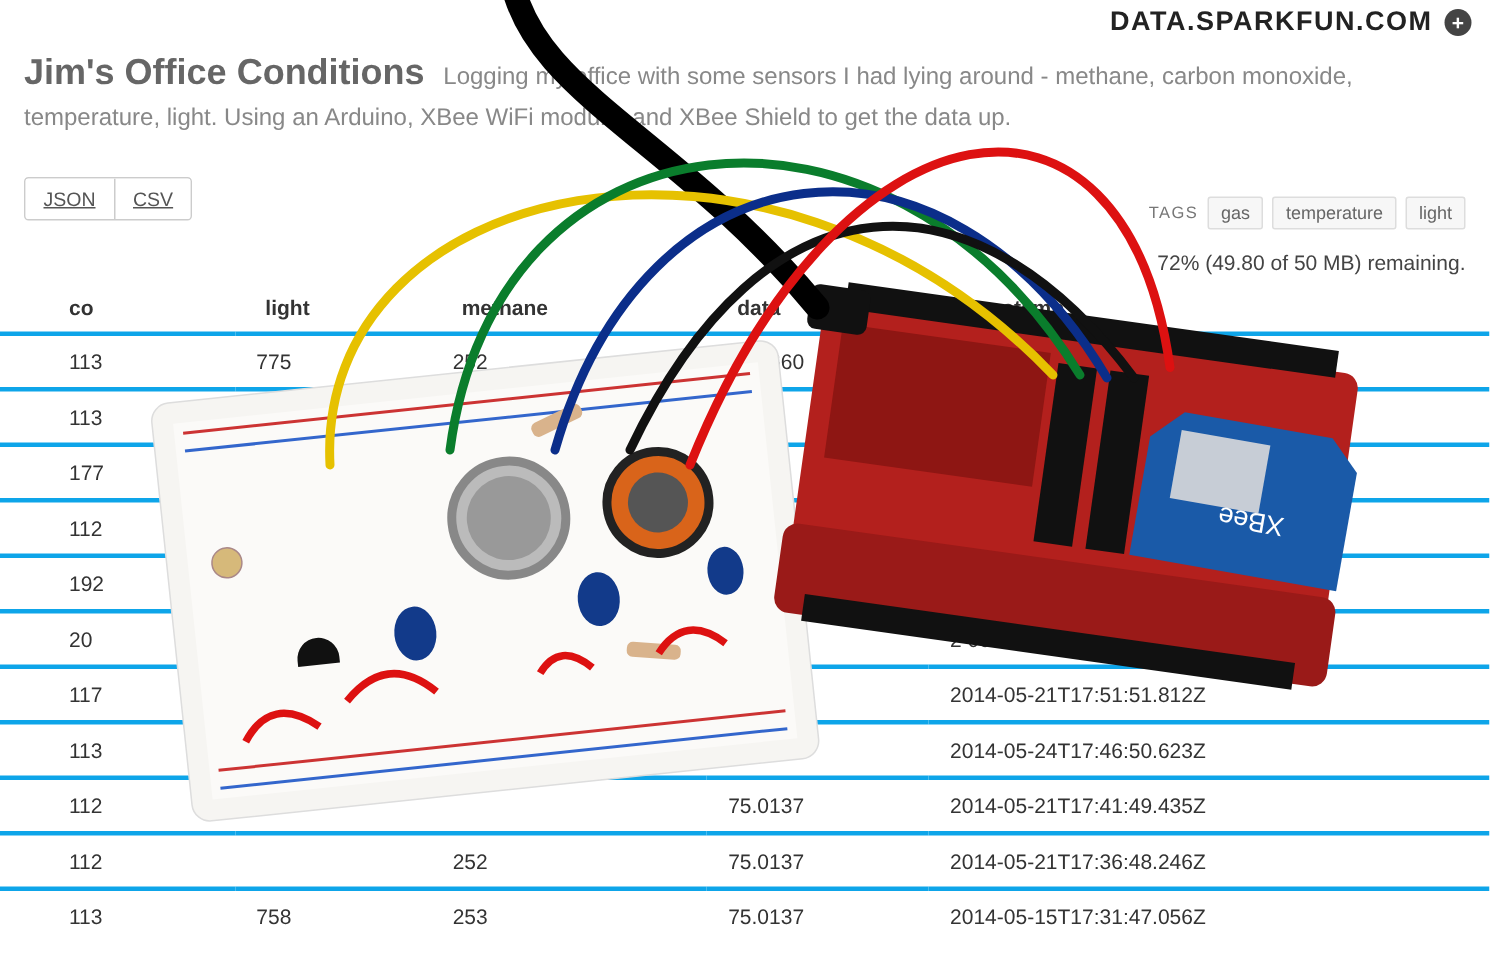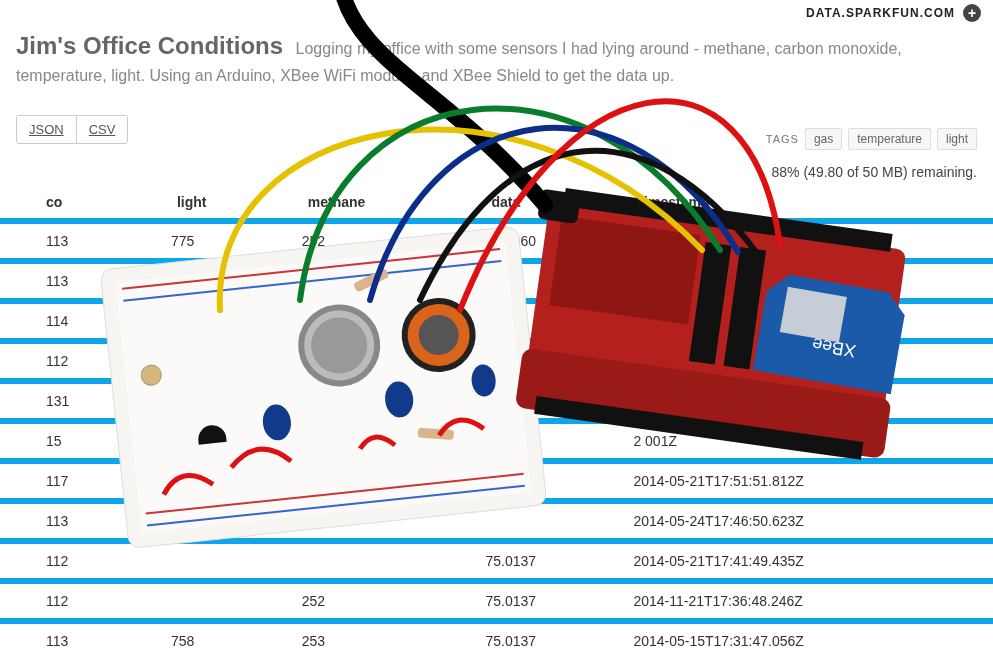--- a/index.html
+++ b/index.html
@@ -18,21 +18,21 @@
     }
     .top-bar {
       display: flex;
       justify-content: flex-end;
       align-items: center;
       padding: 4px 12px 2px;
       gap: 8px;
     }
     .brand {
       font-weight: 700;
-      font-size: 12px;
+      font-size: 18px;
       letter-spacing: 1px;
       color: #222;
     }
     .plus-icon {
       width: 18px;
       height: 18px;
       border-radius: 50%;
       background: #444;
       display: inline-flex;
       align-items: center;
@@ -113,21 +113,21 @@
     }
     .data-table th {
       text-align: left;
       font-weight: 700;
       padding: 8px 20px;
       border-bottom: 2px solid #ddd;
       color: #333;
     }
     .data-table td {
       padding: 9px 14px;
-      border-top: 6px solid #0ea5e9;
+      border-top: 3px solid #0ea5e9;
       color: #333;
     }
     .data-table th:first-child,
     .data-table td:first-child {
       padding-left: 46px;
     }
     
     .hardware-overlay {
       position: absolute;
       top: 0;
@@ -159,21 +159,21 @@
     <button class="btn">CSV</button>
   </div>
   <div class="tags-area">
     <span class="tags-label">TAGS</span>
     <span class="tag">gas</span>
     <span class="tag">temperature</span>
     <span class="tag">light</span>
   </div>
 </div>
 
-<div class="remaining">88% (49.80 of 50 MB) remaining.</div>
+<div class="remaining">72% (49.80 of 50 MB) remaining.</div>
 
 <table class="data-table">
   <thead>
     <tr>
       <th>co</th>
       <th>light</th>
       <th>methane</th>
       <th>data</th>
       <th>timestamp</th>
     </tr>
@@ -187,42 +187,42 @@
         <td></td>
       </tr>
       <tr>
         <td>113</td>
         <td>777</td>
         <td>253</td>
         <td>  .8398</td>
         <td></td>
       </tr>
       <tr>
-        <td>114</td>
+        <td>177</td>
         <td>770</td>
         <td>251</td>
         <td></td>
         <td></td>
       </tr>
       <tr>
         <td>112</td>
         <td>774</td>
         <td>25</td>
         <td></td>
         <td></td>
       </tr>
       <tr>
-        <td>131</td>
+        <td>192</td>
         <td>75</td>
         <td></td>
         <td></td>
         <td></td>
       </tr>
       <tr>
-        <td>15</td>
+        <td>20</td>
         <td></td>
         <td></td>
         <td></td>
         <td>2                      001Z</td>
       </tr>
       <tr>
         <td>117</td>
         <td></td>
         <td></td>
         <td></td>
@@ -240,21 +240,21 @@
         <td></td>
         <td></td>
         <td>75.0137</td>
         <td>2014-05-21T17:41:49.435Z</td>
       </tr>
       <tr>
         <td>112</td>
         <td></td>
         <td>252</td>
         <td>75.0137</td>
-        <td>2014-11-21T17:36:48.246Z</td>
+        <td>2014-05-21T17:36:48.246Z</td>
       </tr>
       <tr>
         <td>113</td>
         <td>758</td>
         <td>253</td>
         <td>75.0137</td>
         <td>2014-05-15T17:31:47.056Z</td>
       </tr>
     </tbody>
 </table>

